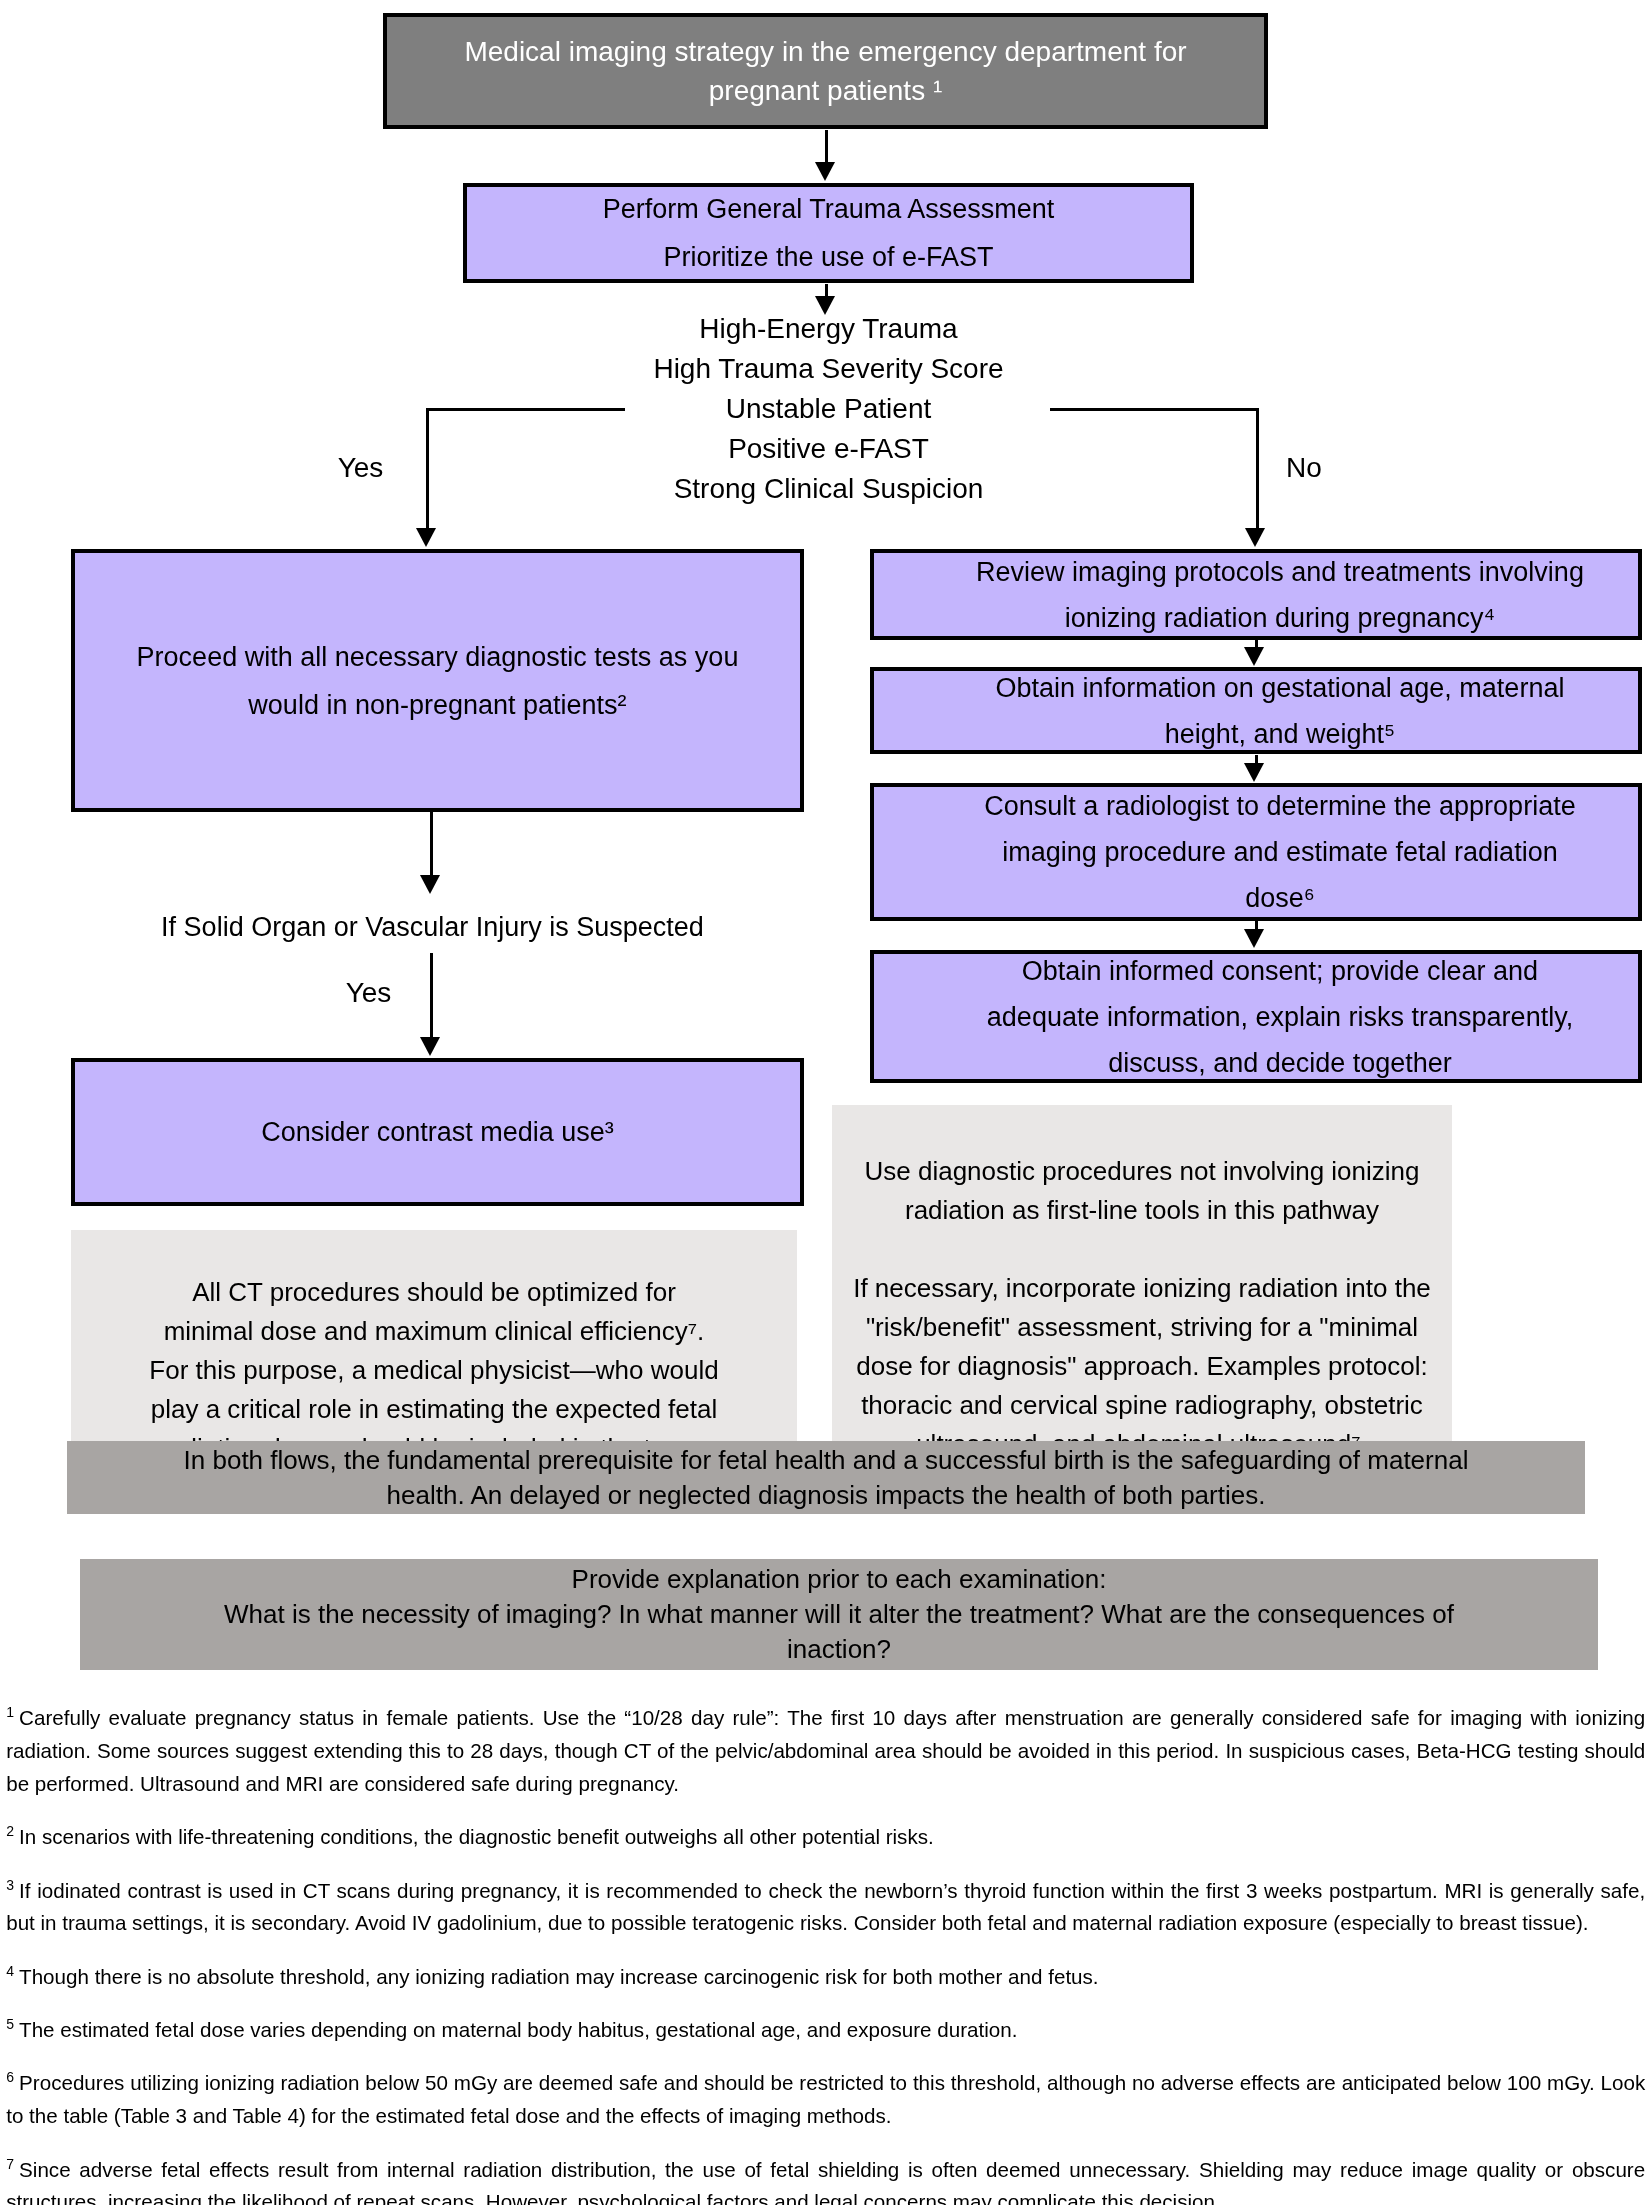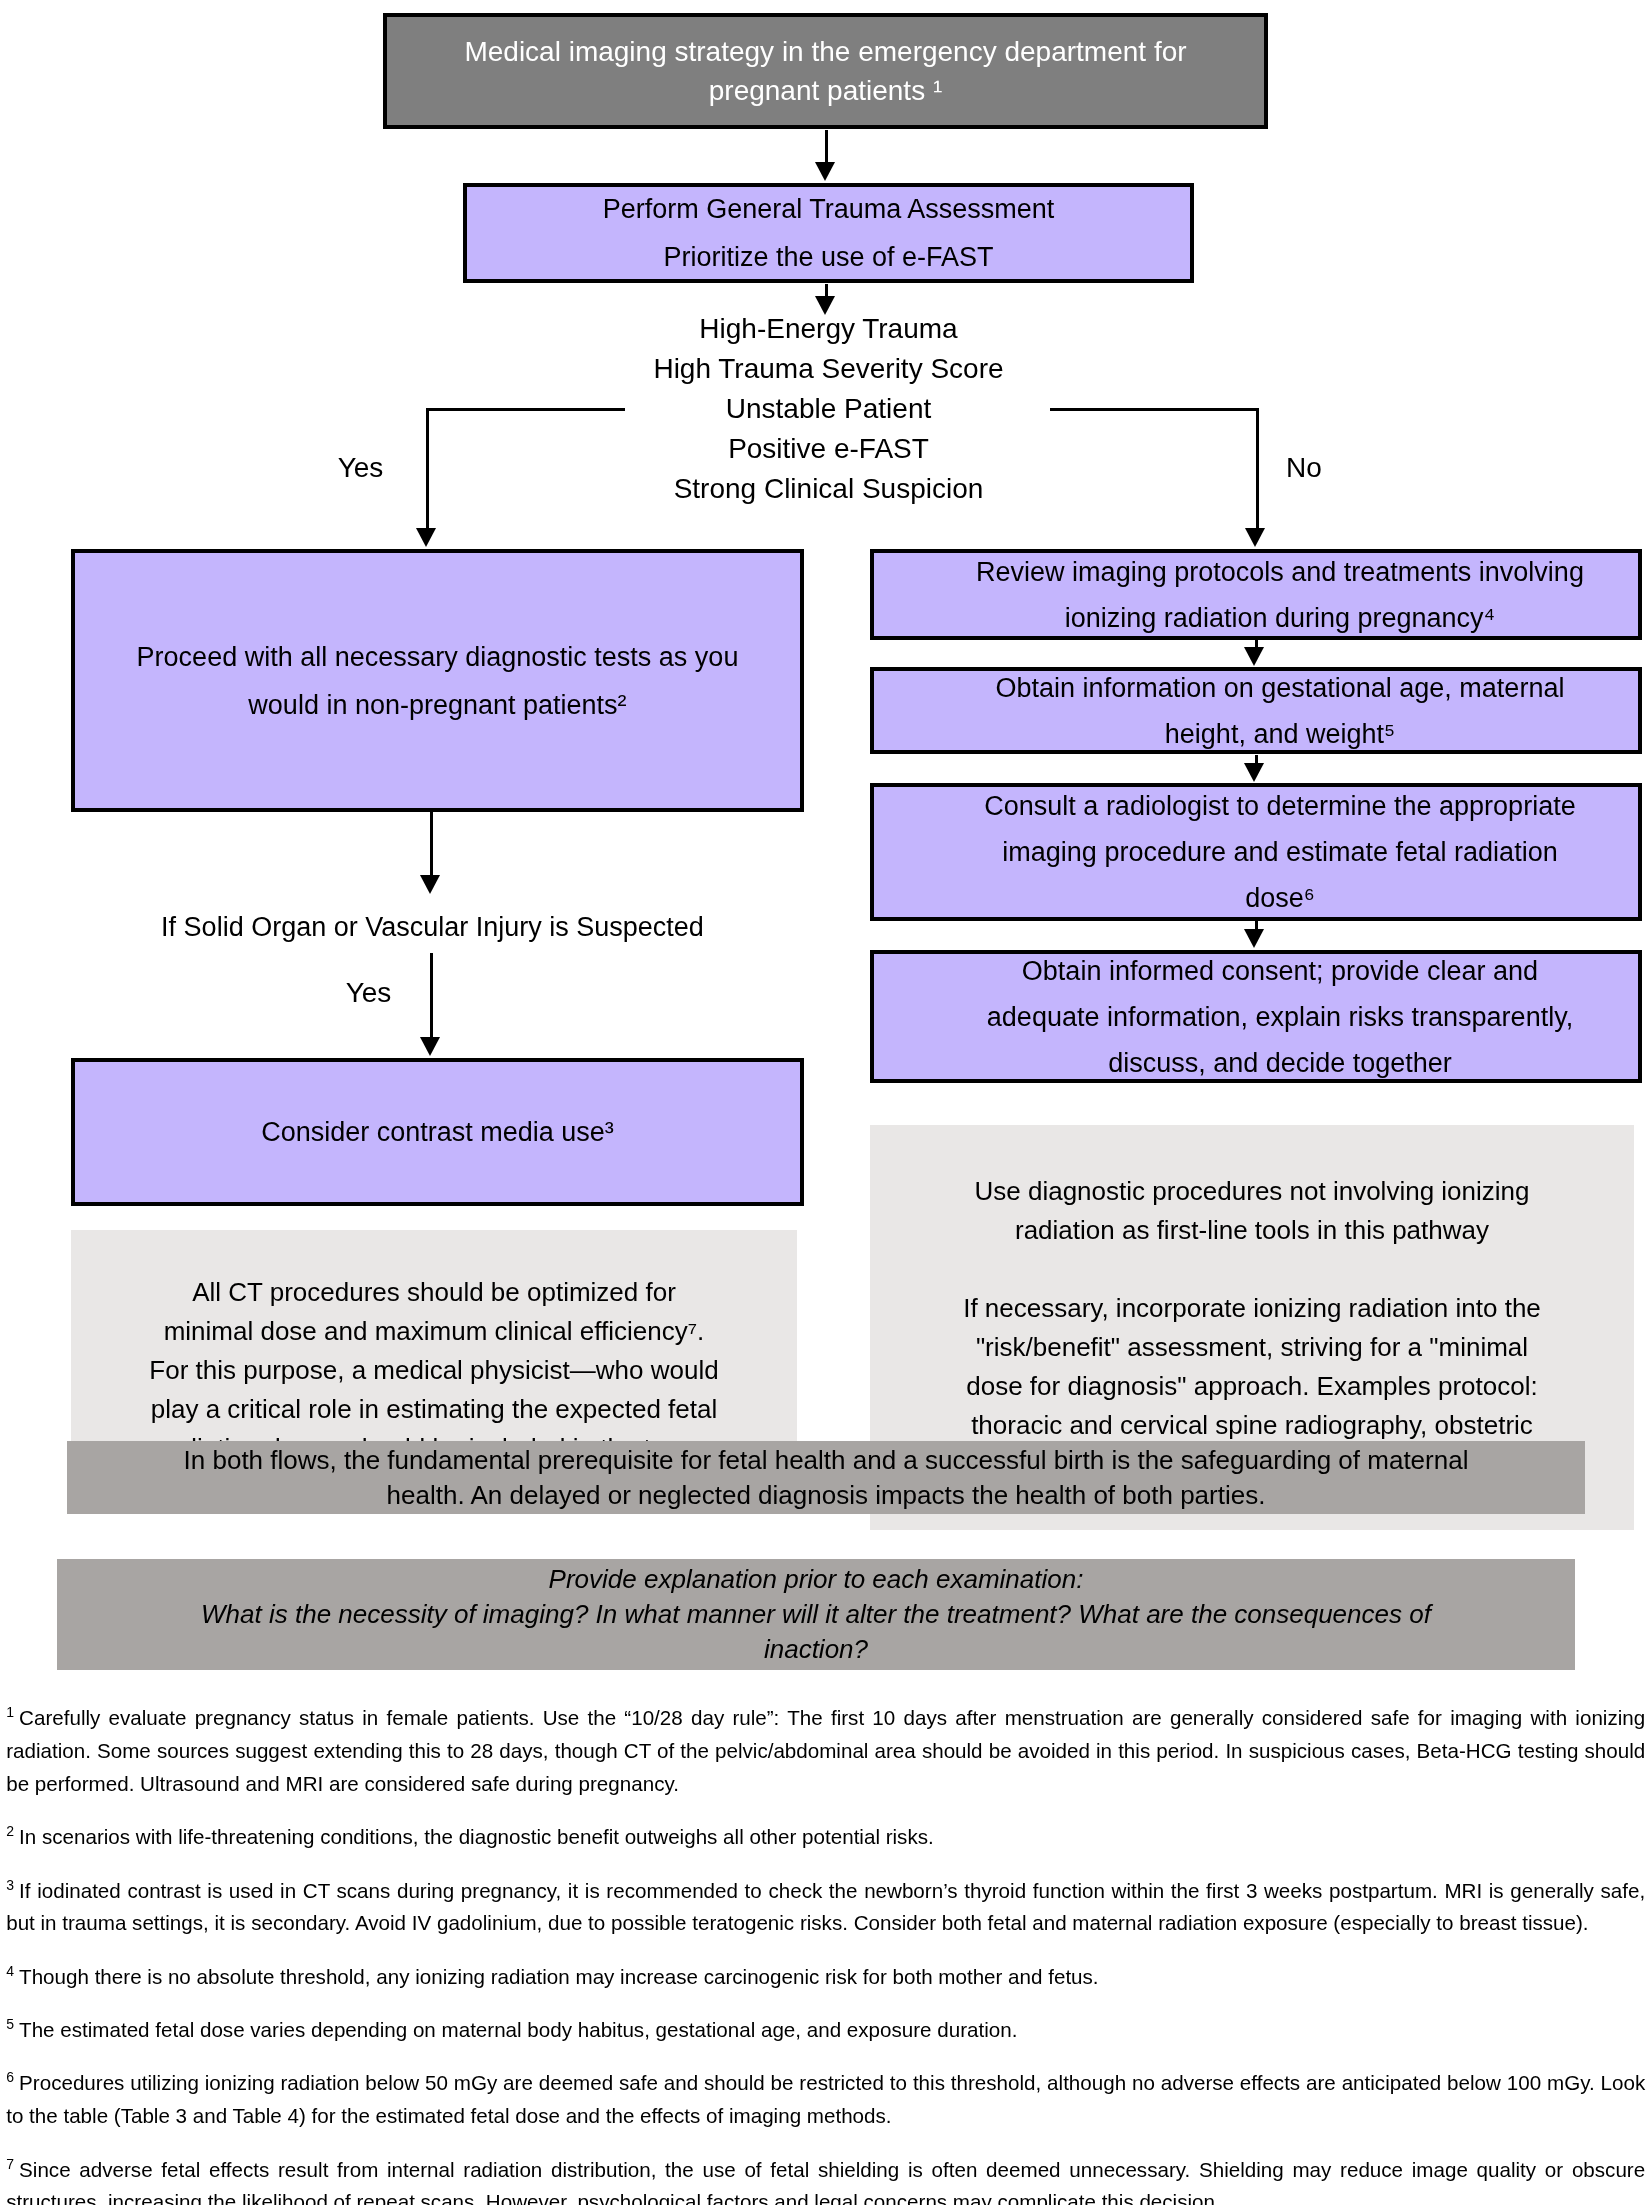--- a/index.html
+++ b/index.html
@@ -118,37 +118,37 @@
 
   <div class="vline" style="left:1255px;top:921px;height:10.3px;"></div>
   <div class="ah" style="left:1244px;top:929px;"></div>
 
   <div class="box bordered f-box3" style="left:870px;top:950px;width:772px;height:133px;">
     <div class="tl">Obtain informed consent; provide clear and</div>
     <div class="tl">adequate information, explain risks transparently,</div>
     <div class="tl">discuss, and decide together</div>
   </div>
 
-  <div class="box graynote f-note" style="left:870px;top:1105px;width:764px;height:405px;margin-top:20px;">
+  <div class="box graynote f-note" style="left:832px;top:1105px;width:620px;height:405px;">
     <div class="tl">Use diagnostic procedures not involving ionizing</div>
     <div class="tl">radiation as first-line tools in this pathway</div>
     <div class="spacer75"></div>
     <div class="tl">If necessary, incorporate ionizing radiation into the</div>
     <div class="tl">"risk/benefit" assessment, striving for a "minimal</div>
     <div class="tl">dose for diagnosis" approach. Examples protocol:</div>
     <div class="tl">thoracic and cervical spine radiography, obstetric</div>
     <div class="tl">ultrasound, and abdominal ultrasound⁷.</div>
   </div>
 
   <div class="box banner f-bar" style="left:67px;top:1441px;width:1518px;height:73px;">
     <div class="tl">In both flows, the fundamental prerequisite for fetal health and a successful birth is the safeguarding of maternal</div>
     <div class="tl">health. An delayed or neglected diagnosis impacts the health of both parties.</div>
   </div>
 
-  <div class="box banner f-bar" style="left:57px;top:1559px;width:1518px;height:111px;font-style:italic;">
+  <div class="box banner f-bar" style="left:80px;top:1559px;width:1518px;height:111px;">
     <div class="tl">Provide explanation prior to each examination:</div>
     <div class="tl">What is the necessity of imaging? In what manner will it alter the treatment? What are the consequences of</div>
     <div class="tl">inaction?</div>
   </div>
 
   <div class="footnotes">
     <p><sup>1</sup><span>Carefully evaluate pregnancy status in female patients. Use the “10/28 day rule”: The first 10 days after menstruation are generally considered safe for imaging with ionizing radiation. Some sources suggest extending this to 28 days, though CT of the pelvic/abdominal area should be avoided in this period. In suspicious cases, Beta-HCG testing should be performed. Ultrasound and MRI are considered safe during pregnancy.</span></p>
     <p><sup>2</sup><span>In scenarios with life-threatening conditions, the diagnostic benefit outweighs all other potential risks.</span></p>
     <p><sup>3</sup><span>If iodinated contrast is used in CT scans during pregnancy, it is recommended to check the newborn’s thyroid function within the first 3 weeks postpartum. MRI is generally safe, but in trauma settings, it is secondary. Avoid IV gadolinium, due to possible teratogenic risks. Consider both fetal and maternal radiation exposure (especially to breast tissue).</span></p>
     <p><sup>4</sup><span>Though there is no absolute threshold, any ionizing radiation may increase carcinogenic risk for both mother and fetus.</span></p>

